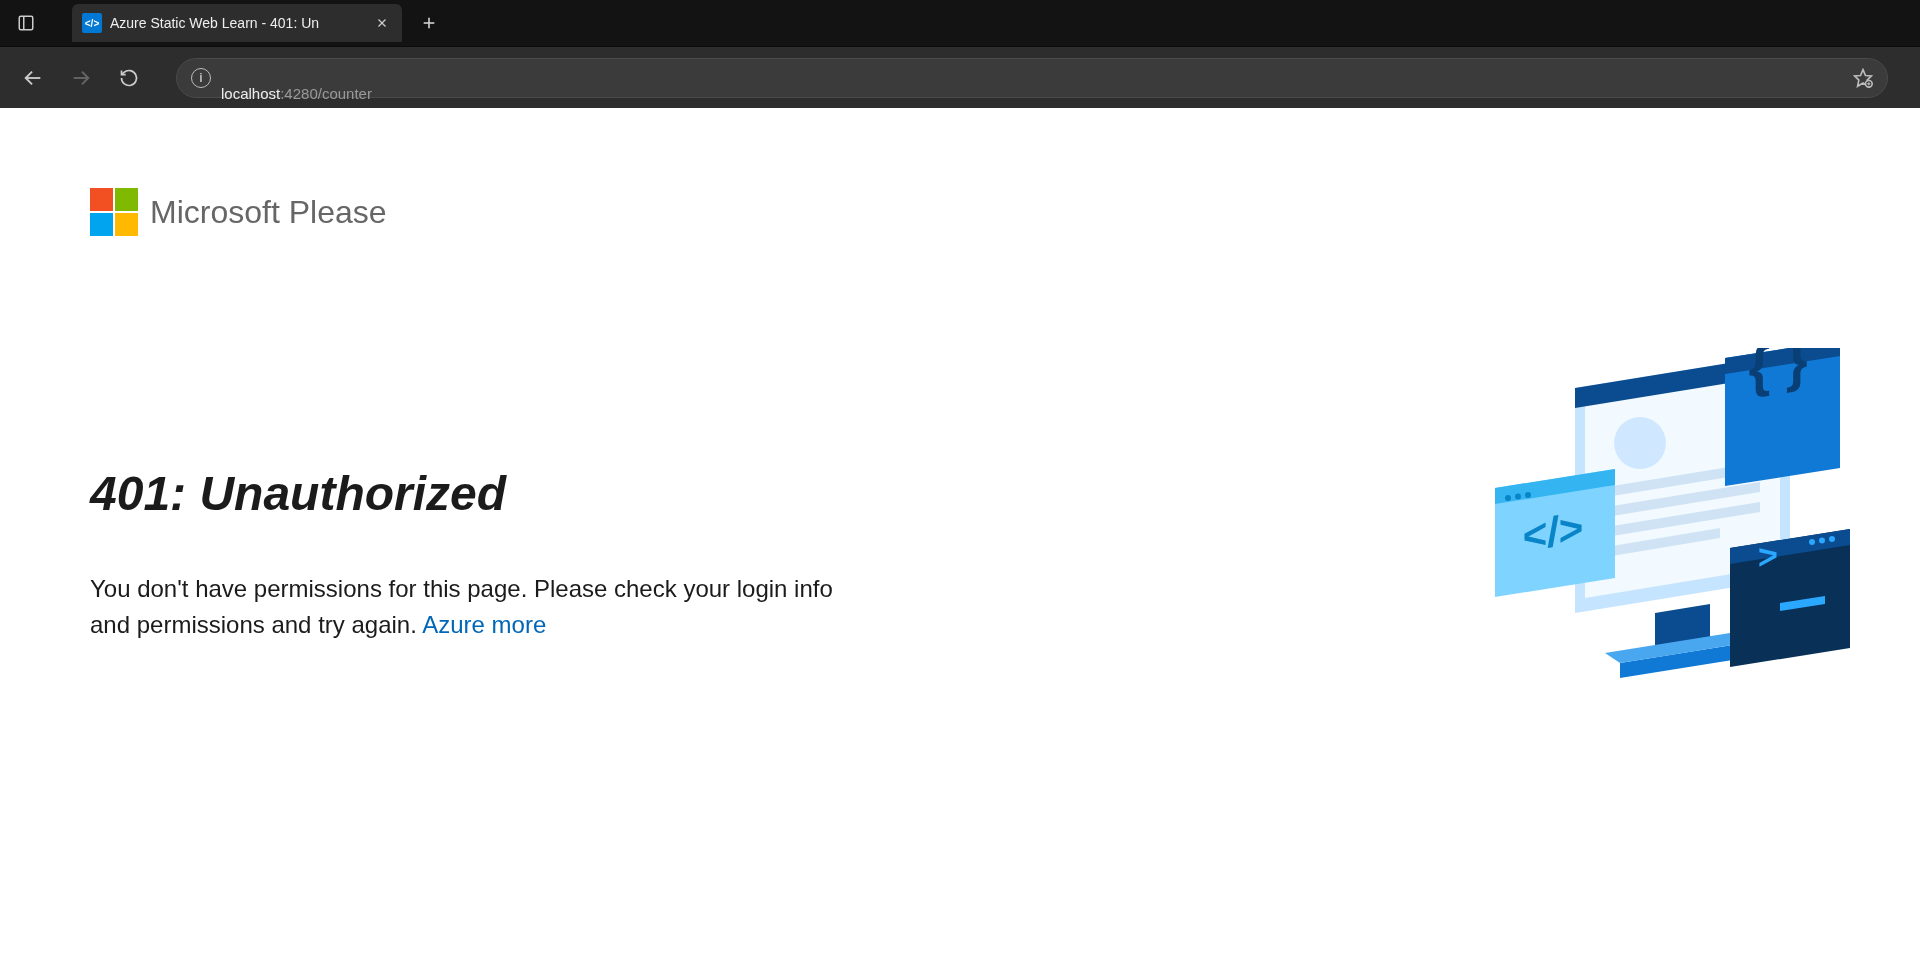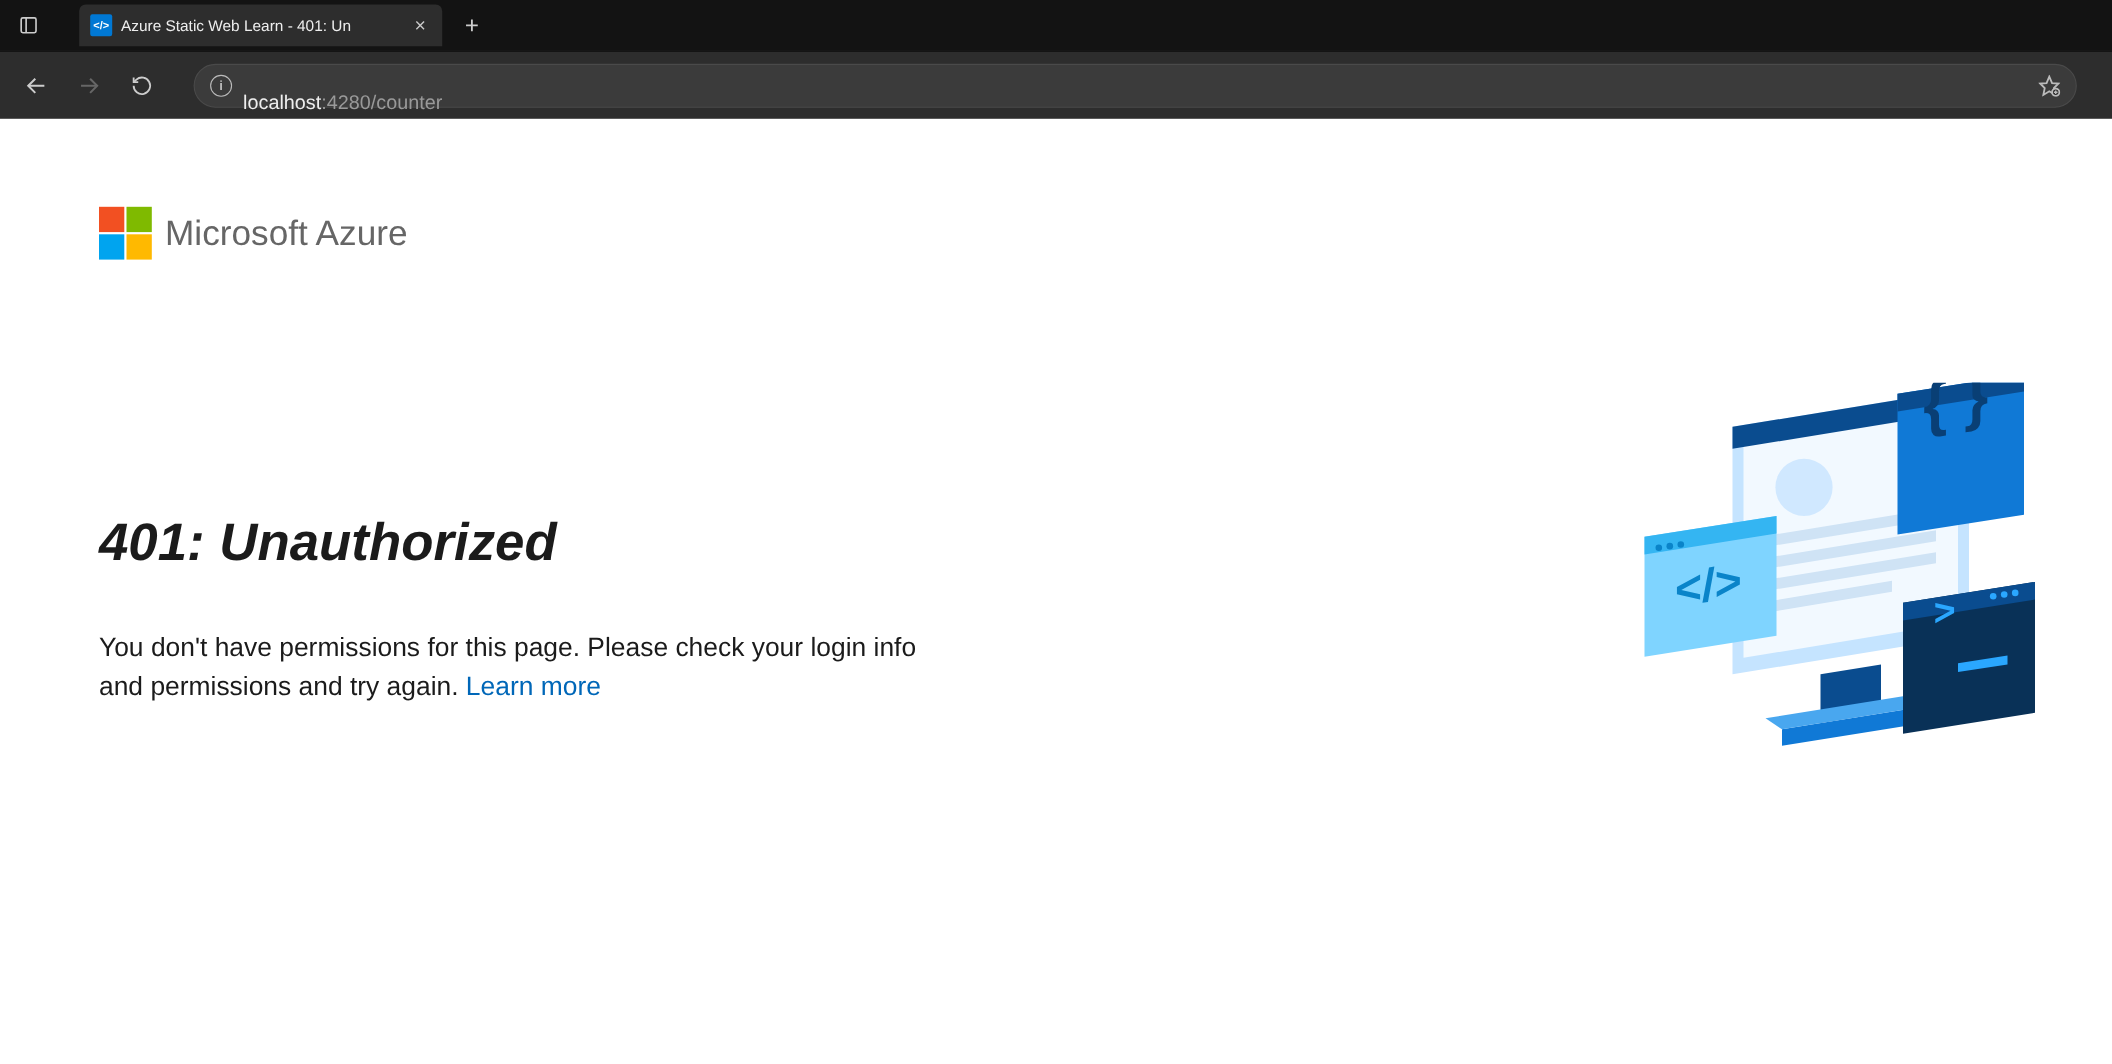--- a/index.html
+++ b/index.html
@@ -121,21 +121,21 @@
     width:20px; height:20px;
     display:flex;align-items:center;justify-content:center;
     color:#bbb;
     border:1.5px solid #bbb;
     border-radius:50%;
     font-size:12px;
     font-weight:bold;
   }
   .url-text {
     color:#eee;
-    font-size:18px;
+    font-size:15px;
     flex:1;
     margin-top:32px;
   }
   .url-dim { color:#999; }
   .fav-icon {
     color:#bbb;
   }
 
   
   .page {
@@ -262,27 +262,27 @@
 </div>
 
 <div class="page">
   <div class="azure-brand">
     <div class="ms-logo">
       <div></div>
         <div></div>
         <div></div>
         <div></div>
     </div>
-    <div class="brand-text">Microsoft Azure</div>
+    <div class="brand-text">Microsoft Please</div>
   </div>
 
   <h1 class="error-heading">401: Unauthorized</h1>
 
   <p class="error-desc">
-    <span>You don't have permissions for this page. Please check your login info and permissions and try again. </span><a href="#" class="learn-more">Learn more</a>
+    <span>You don't have permissions for this page. Please check your login info and permissions and try again. </span><a href="#" class="learn-more">Azure more</a>
   </p>
 
   <svg class="illustration" viewBox="0 0 380 370">
 
     <g>
 
       <polygon points="95,40 310,5 310,230 95,265" fill="#c5e4ff"></polygon>
 
       <polygon points="105,50 300,18 300,218 105,250" fill="#f2f9ff"></polygon>
 

